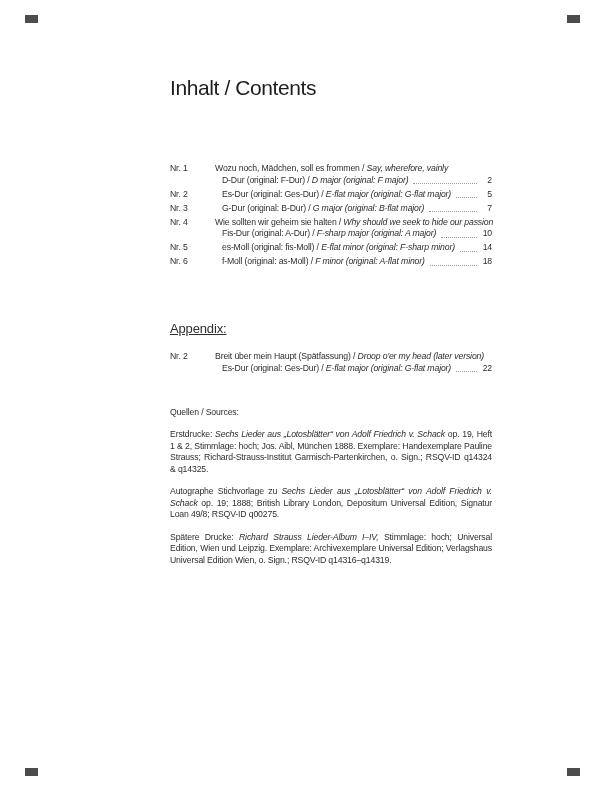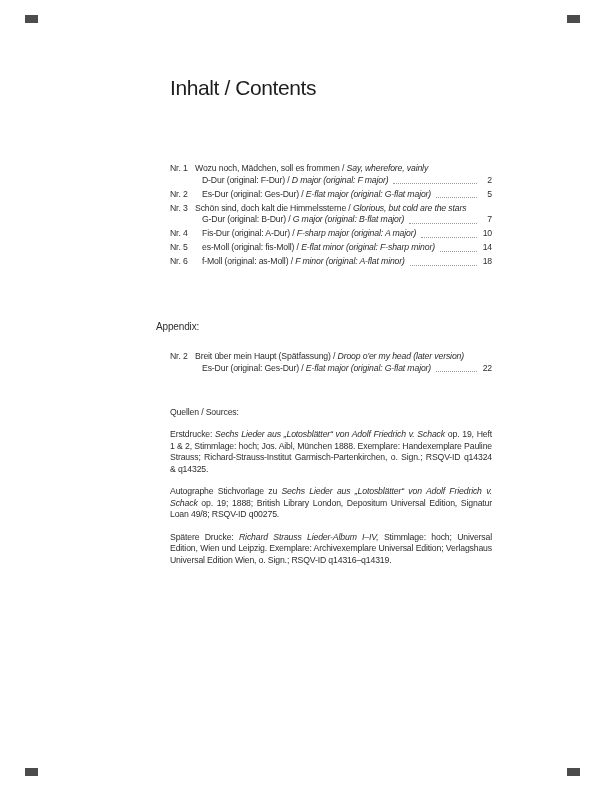--- a/index.html
+++ b/index.html
@@ -19,24 +19,24 @@
   .cm-bl { left:25px;  top:768px; }
   .cm-br { left:567px; top:768px; }
 
   .doc-title {
     position:absolute; left:170px; top:76px;
     font-size:21px; font-weight:400; letter-spacing:-0.4px;
     color:#1d1d1d; white-space:pre;
   }
 
   .toc-list { position:absolute; left:170px; top:163px; width:322px; }
-  .appendix-label { position:absolute; left:156px; top:321px; font-size:10px; letter-spacing:-0.15px; }
+  .appendix-label { position:absolute; left:170px; top:321px; font-size:13px; letter-spacing:-0.15px;text-decoration:underline; }
   .appendix-list { position:absolute; left:170px; top:351px; width:322px; }
 
-  .toc-entry { display:flex; font-size:8.7px; line-height:11.5px; letter-spacing:-0.15px; margin-bottom:2.5px; }
+  .toc-entry { display:flex; font-size:8.7px; line-height:11.5px; letter-spacing:-0.15px; margin-bottom:2.5px;gap:20px; }
   .toc-no { flex:0 0 25px; white-space:pre; }
   .toc-body { flex:1 1 auto; min-width:0; }
   .toc-titleline { white-space:pre; }
   .keyline { display:flex; align-items:baseline; white-space:pre;padding-left:7px; }
   .keyline > span { flex:0 0 auto; }
   .keyline .leader {
     flex:1 1 auto; min-width:8px;
     border-bottom:1.5px dotted #9a9a9a;
     margin:0 4px 2px 5px; align-self:flex-end; height:8px;
   }
@@ -74,28 +74,28 @@
   <div class="toc-entry">
     <div class="toc-no">Nr. 2</div>
     <div class="toc-body">
       <div class="keyline"><span class="k-de">Es-Dur (original: Ges-Dur)</span><span class="sep sep2"> / </span><span class="k-en em">E-flat major (original: G-flat major)</span><span class="leader"></span><span class="pg">5</span></div>
     </div>
   </div>
 
   <div class="toc-entry">
     <div class="toc-no">Nr. 3</div>
     <div class="toc-body">
-      <div class="toc-titleline"><span class="t-de">Schön sind, doch kalt die Himmelssterne</span><span class="sep sep1"> / </span><span class="t-en em">Glorious, but cold are the stars</span></div>
       <div class="keyline"><span class="k-de">G-Dur (original: B-Dur)</span><span class="sep sep2"> / </span><span class="k-en em">G major (original: B-flat major)</span><span class="leader"></span><span class="pg">7</span></div>
     </div>
   </div>
 
   <div class="toc-entry">
     <div class="toc-no">Nr. 4</div>
     <div class="toc-body">
+      <div class="toc-titleline"><span class="t-de">Wie sollten wir geheim sie halten</span><span class="sep sep1"> / </span><span class="t-en em">Why should we seek to hide our passion</span></div>
       <div class="keyline"><span class="k-de">Fis-Dur (original: A-Dur)</span><span class="sep sep2"> / </span><span class="k-en em">F-sharp major (original: A major)</span><span class="leader"></span><span class="pg">10</span></div>
     </div>
   </div>
 
   <div class="toc-entry">
     <div class="toc-no">Nr. 5</div>
     <div class="toc-body">
       <div class="keyline"><span class="k-de">es-Moll (original: fis-Moll)</span><span class="sep sep2"> / </span><span class="k-en em">E-flat minor (original: F-sharp minor)</span><span class="leader"></span><span class="pg">14</span></div>
     </div>
   </div>

